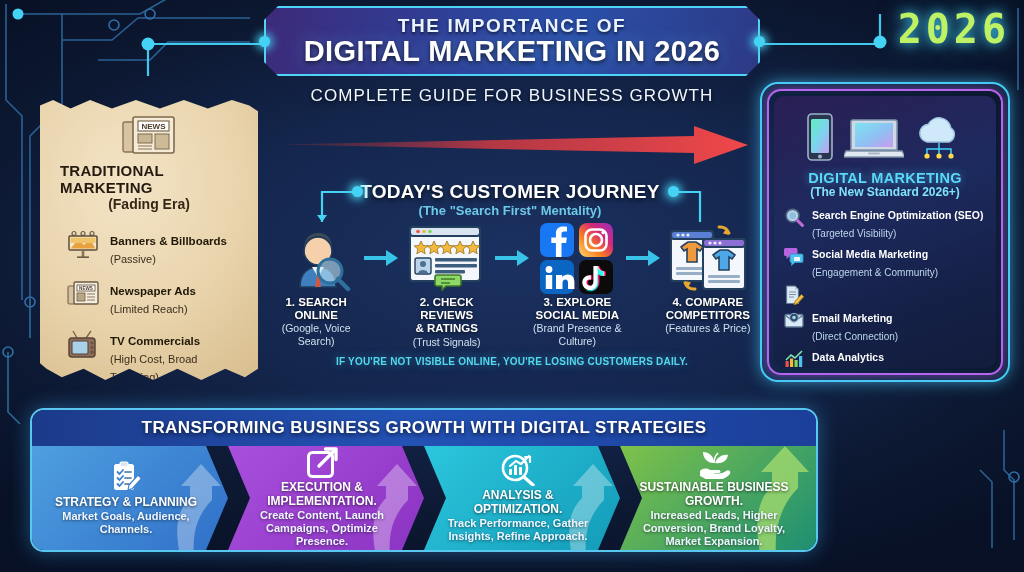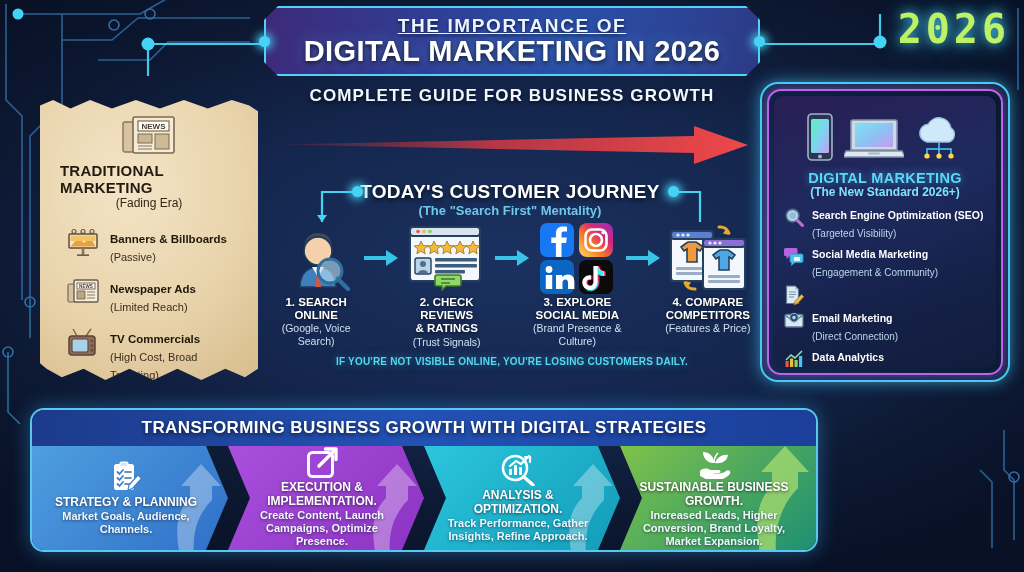--- a/index.html
+++ b/index.html
@@ -27,47 +27,47 @@
   .hdr-banner {
     position:absolute; inset:0;
     background:linear-gradient(100deg,#3d2a7a 0%,#2f3f96 35%,#2a4fa8 62%,#2d3a86 100%);
     border:2px solid #4fd4f7;
     clip-path:polygon(14px 0,482px 0,496px 14px,496px 56px,482px 70px,14px 70px,0 56px,0 14px);
     box-shadow:0 0 22px rgba(60,140,240,.55);
   }
   .hdr-inner { position:absolute; inset:0; display:flex; flex-direction:column;
     align-items:center; justify-content:center; }
   .hdr-l1 { font-size:19px; font-weight:700; letter-spacing:1.6px; color:#eaf4ff;
-    text-shadow:0 2px 3px rgba(0,0,0,.6);text-decoration:underline; }
+    text-shadow:0 2px 3px rgba(0,0,0,.6); }
   .hdr-l2 { font-size:29px; font-weight:700; letter-spacing:.4px; color:#ffffff;
     text-shadow:0 2px 5px rgba(0,0,0,.7), 0 0 16px rgba(120,200,255,.4); margin-top:-2px; }
   .hdr-dot { position:absolute; width:11px; height:11px; border-radius:50%; background:#45d3f5;
     box-shadow:0 0 9px 3px rgba(69,211,245,.85); top:30px; }
   .hdr-dot.l { left:-5px; } .hdr-dot.r { right:-5px; }
   .hdr-sub { position:absolute; left:264px; top:86px; width:496px; text-align:center;
-    font-size:17px; font-weight:700; letter-spacing:1.1px; color:#f0f7ff;
+    font-size:17px; font-weight:400; letter-spacing:1.1px; color:#f0f7ff;
     text-shadow:0 2px 4px rgba(0,0,0,.7); }
 
   
   .red-arrow { position:absolute; left:280px; top:124px; width:468px; height:42px; }
 
   
   .scroll {
     position:absolute; left:40px; top:100px; width:218px; height:280px;
     background:
       radial-gradient(ellipse 120% 110% at 40% 30%, #f4e4c6 0%, #e8d3ab 45%, #d8bd8e 80%, #c9a977 100%);
     box-shadow:0 6px 20px rgba(0,0,0,.55);
     padding:10px 20px 0;
     clip-path:polygon(0% 2%,6% 0%,14% 3%,23% 0%,33% 3%,44% 0%,55% 3%,66% 0%,77% 3%,88% 0%,96% 2%,100% 4%,
       100% 96%,94% 99%,85% 96%,74% 100%,63% 96%,52% 100%,41% 96%,30% 100%,20% 96%,10% 99%,3% 96%,0% 94%);
   }
   .scroll-news { display:flex; justify-content:center; margin-top:4px; }
   .scroll-title { font-size:15px; font-weight:700; color:#241a10;
     letter-spacing:.2px; margin-top:6px; }
-  .scroll-sub { text-align:center; font-size:12px; font-weight:400; color:#352616; }
+  .scroll-sub { text-align:center; font-size:14px; font-weight:700; color:#352616; }
   .trad-list { margin-top:18px; }
   .trad-item { display:flex; align-items:flex-start; gap:10px; margin-bottom:13px; padding-left:6px; }
   .trad-ico { width:34px; flex:0 0 34px; display:flex; align-items:center; justify-content:center; }
   .trad-txt { padding-top:1px; }
   .trad-name { font-size:11.5px; font-weight:700; color:#1f1708; line-height:1.15; }
   .trad-note { font-size:11px; color:#3a2d1c; line-height:1.2; }
 
   
   .dig-outer { position:absolute; left:760px; top:82px; width:250px; height:300px; }
   .dig-frame1 { position:absolute; inset:0; border:2px solid #3fd2f6; border-radius:18px;

